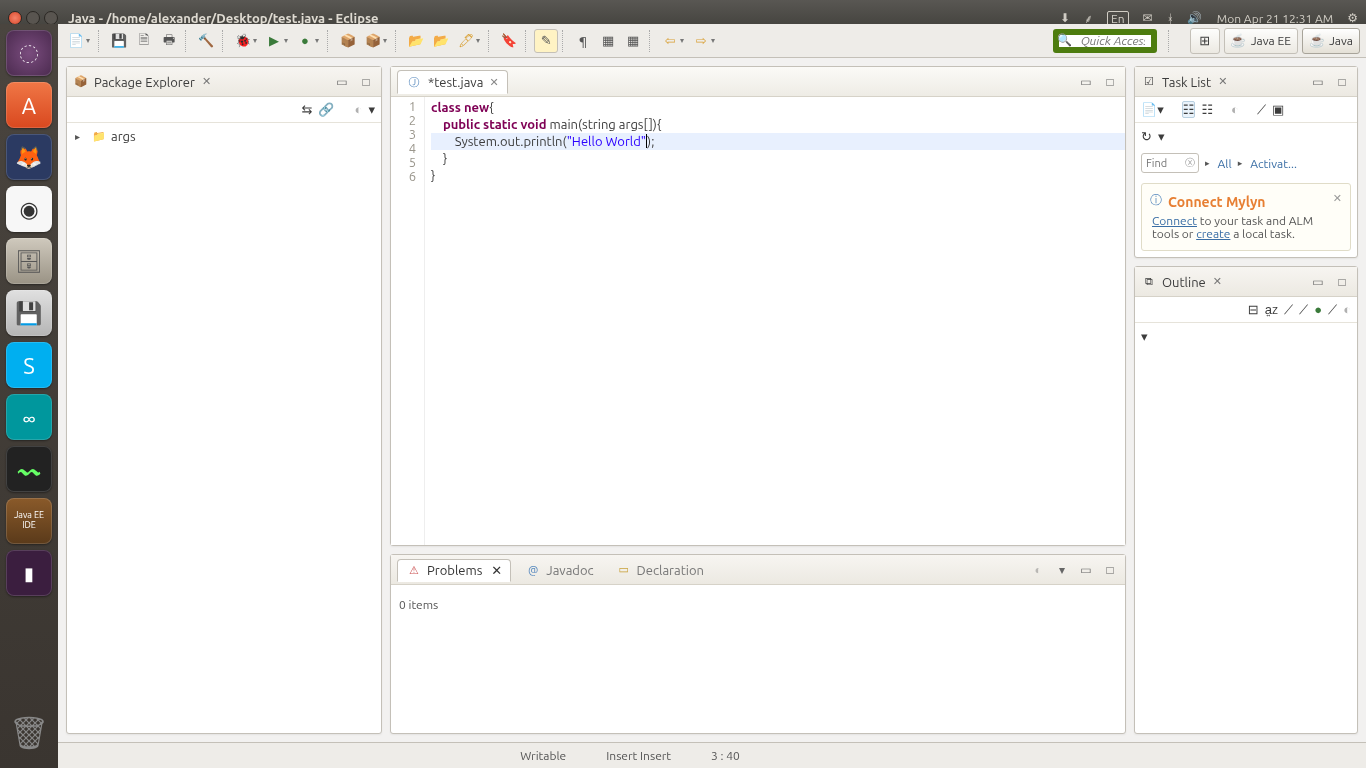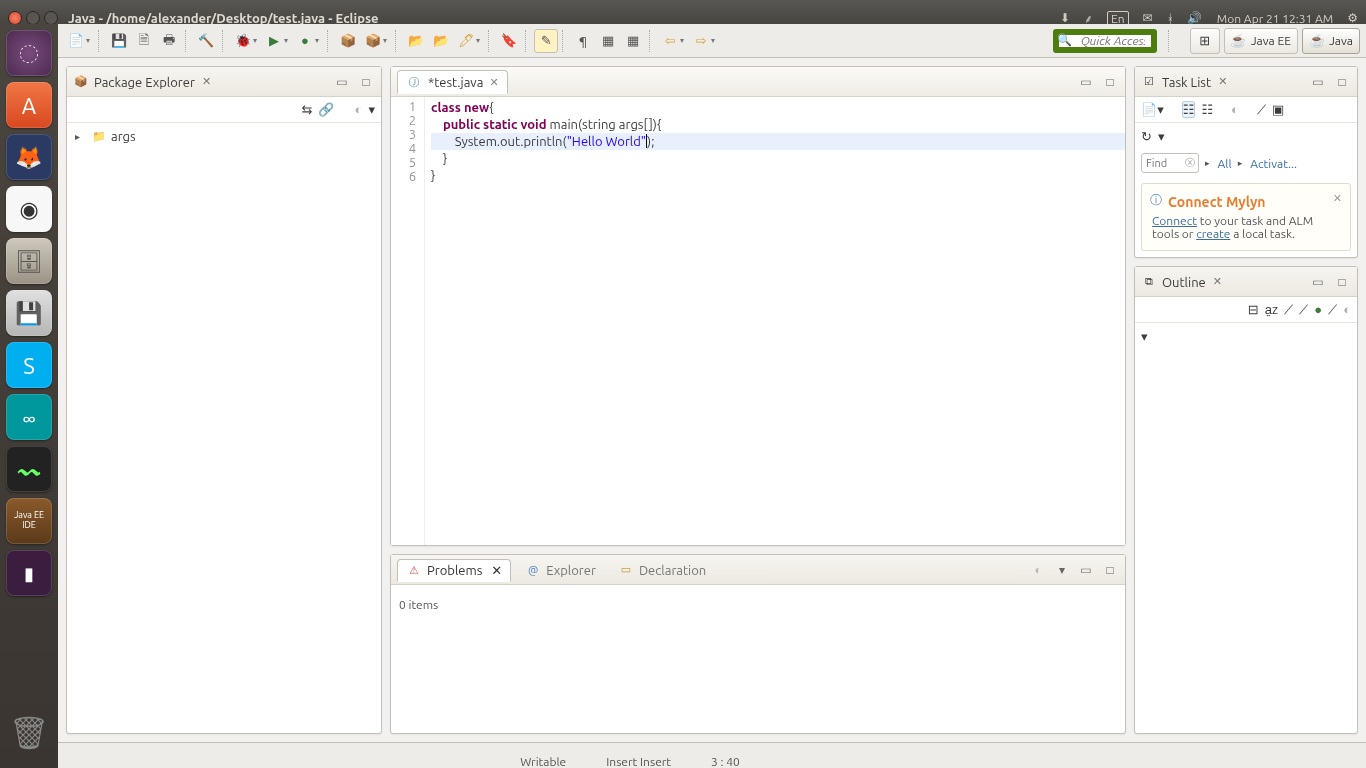--- a/index.html
+++ b/index.html
@@ -90,21 +90,21 @@
 .mylyn h4 { color:#e77f33; font-size:14px; font-weight:bold; margin-bottom:4px; }
 .mylyn .info { position:absolute; left:8px; top:8px; color:#5a8bbf; }
 .mylyn h4 { padding-left:16px; }
 .mylyn .close { position:absolute; right:8px; top:8px; font-size:11px; color:#999; cursor:pointer; }
 .mylyn a { color:#3a6ea5; text-decoration:underline; cursor:pointer; }
 .findrow { display:flex; align-items:center; gap:6px; padding:4px 6px; font-size:12px; }
 .findrow input { width:58px; height:20px; border:1px solid #c4c0b8; border-radius:3px; padding:0 16px 0 4px; font-size:11px; color:#888; }
 .findrow .lnk { color:#3a6ea5; cursor:pointer; }
 .findrow .car { font-size:9px; color:#555; margin-right:2px; }
 
-.statusbar { height:26px; border-top:1px solid #c4c0b8; background:#eeece8; display:flex; align-items:flex-end; padding:0 12px; font-size:12px; color:#555; gap:40px; }
+.statusbar { height:26px; border-top:1px solid #c4c0b8; background:#eeece8; display:flex; align-items:center; padding:0 12px; font-size:12px; color:#555; gap:40px; }
 .statusbar .spacer { flex:1; }
 
 .ic { display:inline-block; width:16px; text-align:center; font-size:13px; }
 .smic { font-size:11px; }
 </style>
 </head>
 <body>
 
 <div class="menubar">
   <div class="wbtns">
@@ -301,21 +301,21 @@
       <div class="panel bottom">
         <div class="phead">
           <div class="tabs">
             <div class="btab active">
                 <span class="ic smic" style="color:#c55">⚠</span>
                 <span>Problems</span>
                 <span class="x" style="margin-left:4px">✕</span>
               </div>
             <div class="btab">
                 <span class="ic smic" style="color:#5a8bbf">@</span>
-                <span>Explorer</span>
+                <span>Javadoc</span>
               </div>
             <div class="btab">
                 <span class="ic smic" style="color:#c9a23a">▭</span>
                 <span>Declaration</span>
               </div>
           </div>
           <div class="spacer"></div>
           <div class="hbtn" style="opacity:.4">◐</div>
           <div class="hbtn">▾</div>
           <div class="hbtn">▭</div>

